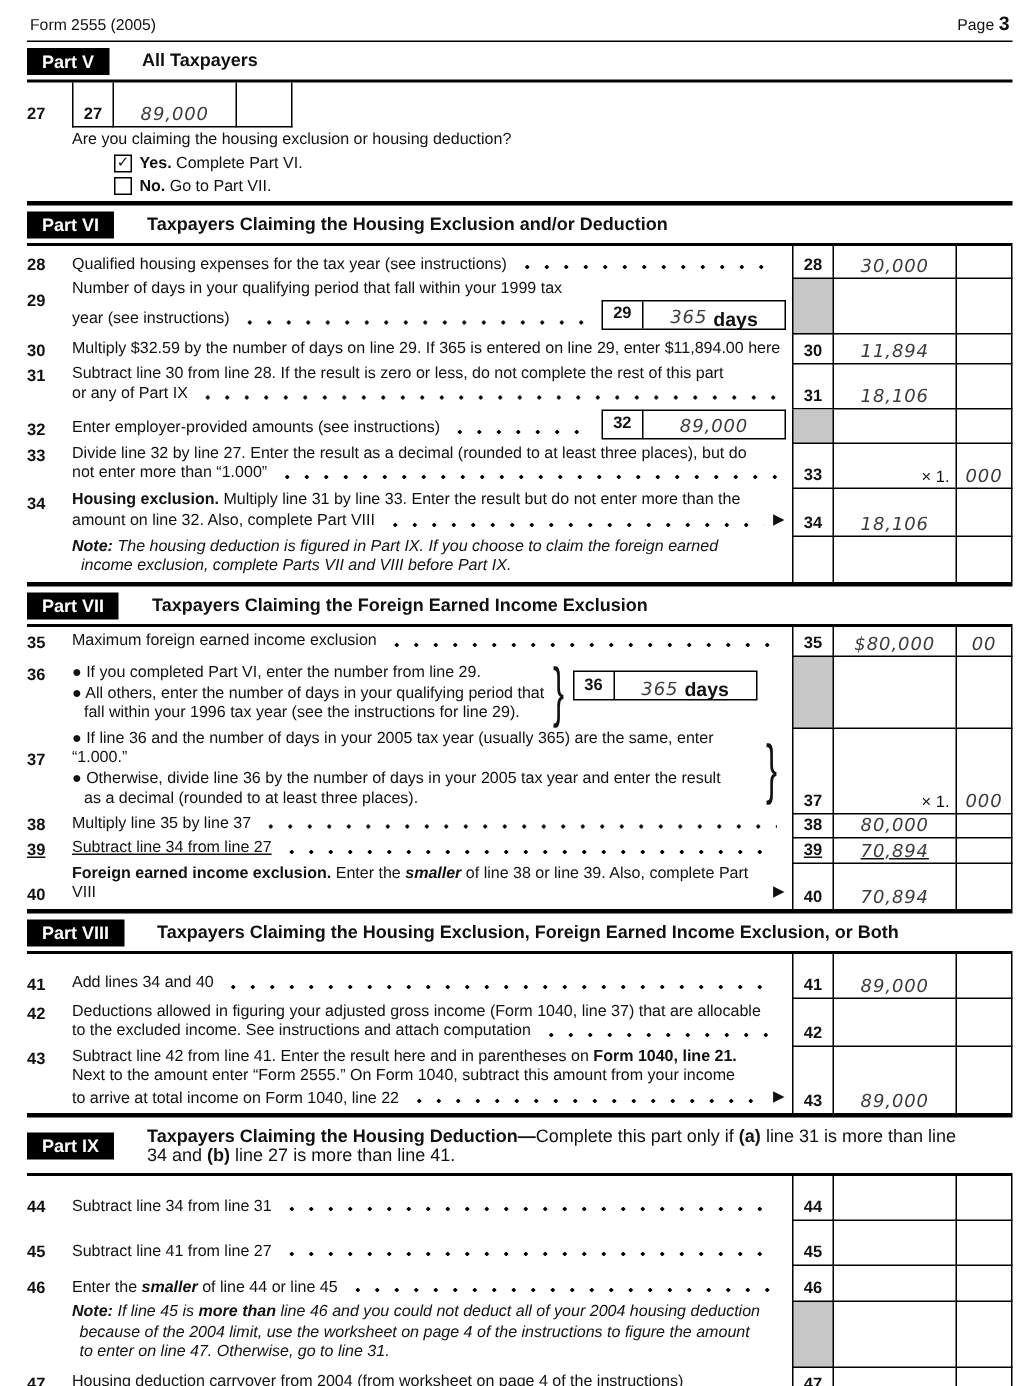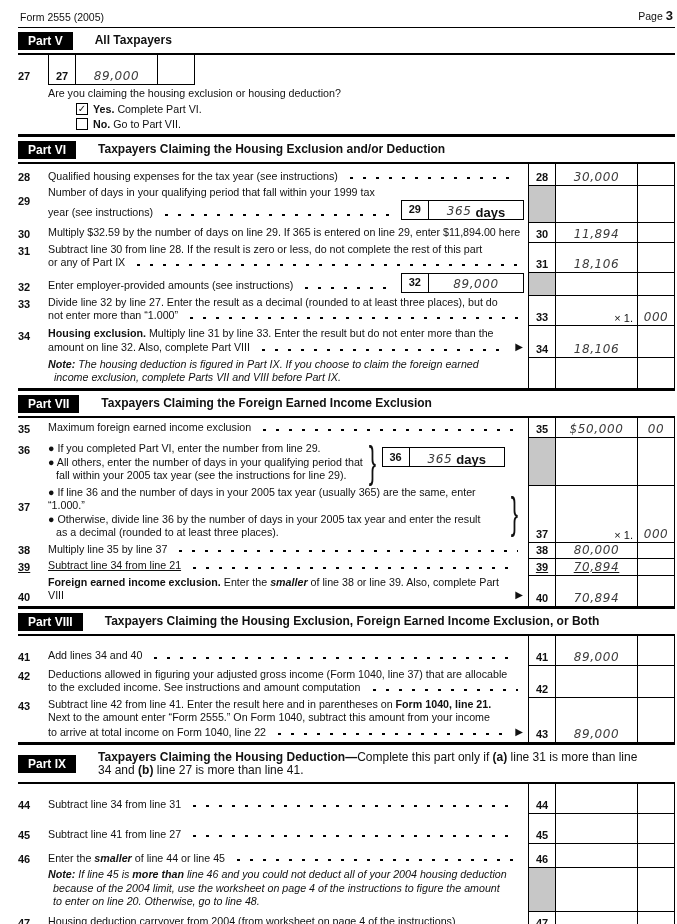--- a/index.html
+++ b/index.html
@@ -291,21 +291,21 @@
         </div>
       <div class="lbl">
           <div class="lline">
         <span><span>Maximum foreign earned income exclusion</span></span>
         <span class="dots"></span>
       </div>
         </div>
       <div class="ans bb">
         <div class="a-num">35</div>
         <div class="a-amt">
-            <span class="hand">$50,000</span>
+            <span class="hand">$80,000</span>
           </div>
         <div class="a-cts">
             <span class="hand">00</span>
           </div>
       </div>
     </div>
 
     <div class="frow" style="min-height:48px;">
       <div class="ln">
           <span class="nup2">36</span>
@@ -313,21 +313,21 @@
       <div class="lbl">
         <div class="wrapflex">
           <div class="col" style="flex:none;">
             <div class="lline">
                 <span><span>● If you completed Part VI, enter the number from line 29.</span></span>
               </div>
             <div class="lline">
                 <span><span>● All others, enter the number of days in your qualifying period that</span></span>
               </div>
             <div class="lline">
-                <span style="margin-left:8px;"><span>fall within your 2005 tax year (see the instructions for line 29).</span></span>
+                <span style="margin-left:8px;"><span>fall within your 1996 tax year (see the instructions for line 29).</span></span>
               </div>
           </div>
           <span class="brace">}</span>
           <span class="ibox" style="align-self:flex-start;margin-top:6px;">
             <span class="ib-num">36</span>
             <span class="ib-val">
               <span class="hand">365</span>
               <span class="ib-unit">days</span>
             </span>
           </span>
@@ -389,21 +389,21 @@
         <div class="a-cts"></div>
       </div>
     </div>
 
     <div class="frow" style="min-height:13px;text-decoration:underline;">
       <div class="ln">
           <span>39</span>
         </div>
       <div class="lbl">
           <div class="lline">
-        <span><span>Subtract line 34 from line 21</span></span>
+        <span><span>Subtract line 34 from line 27</span></span>
         <span class="dots"></span>
       </div>
         </div>
       <div class="ans bb">
         <div class="a-num">39</div>
         <div class="a-amt">
             <span class="hand">70,894</span>
           </div>
         <div class="a-cts"></div>
       </div>
@@ -456,21 +456,21 @@
 
     <div class="frow" style="min-height:32px;">
       <div class="ln">
           <span class="nup1">42</span>
         </div>
       <div class="lbl">
         <div class="lline">
             <span><span>Deductions allowed in figuring your adjusted gross income (Form 1040, line 37) that are allocable</span></span>
           </div>
         <div class="lline">
-          <span><span>to the excluded income. See instructions and amount computation</span></span>
+          <span><span>to the excluded income. See instructions and attach computation</span></span>
           <span class="dots"></span>
         </div>
       </div>
       <div class="ans bb">
         <div class="a-num">42</div>
         <div class="a-amt"></div>
         <div class="a-cts"></div>
       </div>
     </div>
 
@@ -564,21 +564,21 @@
     <div class="frow" style="min-height:42px;">
       <div class="ln"></div>
       <div class="lbl">
         <div class="lline">
             <span><span class="b i">Note:  </span><span class="i">If line 45 is </span><span class="b i">more than</span><span class="i"> line 46 and you could not deduct all of your 2004 housing deduction</span></span>
           </div>
         <div class="lline">
             <span style="margin-left:5px;"><span class="i">because of the 2004 limit, use the worksheet on page 4 of the instructions to figure the amount</span></span>
           </div>
         <div class="lline">
-            <span style="margin-left:5px;"><span class="i">to enter on line 20. Otherwise, go to line 48.</span></span>
+            <span style="margin-left:5px;"><span class="i">to enter on line 47. Otherwise, go to line 31.</span></span>
           </div>
       </div>
       <div class="ans bb">
         <div class="a-num shade"></div>
         <div class="a-amt"></div>
         <div class="a-cts"></div>
       </div>
     </div>
 
     <div class="frow" style="min-height:20px;">

